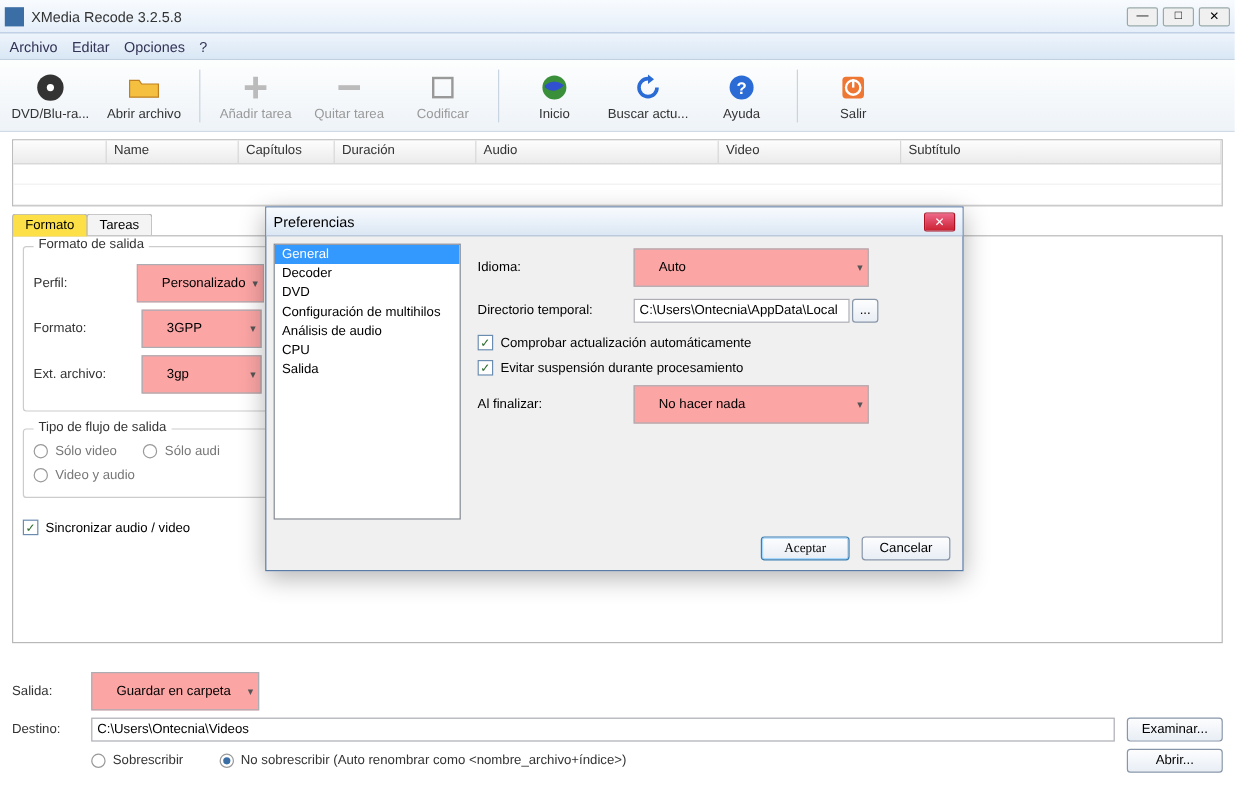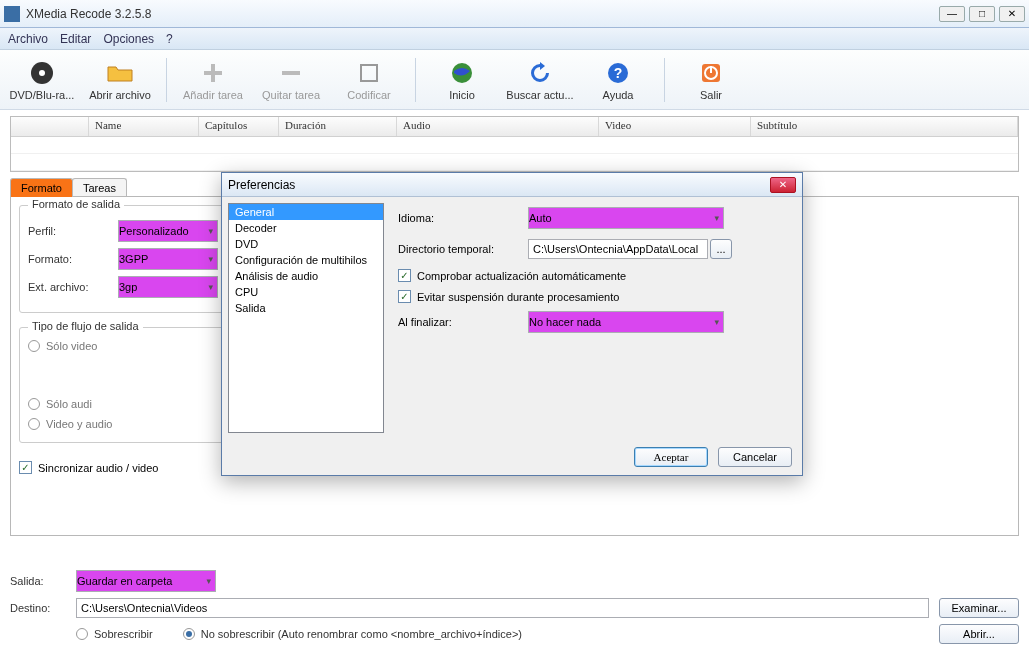--- a/index.html
+++ b/index.html
@@ -75,21 +75,20 @@
   .tb-btn.disabled { color: #999; }
   .tb-icon { width: 28px; height: 28px; display: flex; align-items: center; justify-content: center; margin-bottom: 2px; }
   .tb-sep { width: 1px; height: 44px; background: #c8d4e2; margin: 0 4px; }
   
   .datatable {
     margin: 6px 10px;
     border: 1px solid #bcbcbc;
     background: #fff;
     height: 56px;
     overflow: hidden;
-    font-family: Liberation Serif, serif;
   }
   .dt-header {
     display: flex;
     height: 20px;
     background: linear-gradient(to bottom, #fdfdfd, #ebebeb);
     border-bottom: 1px solid #d0d0d0;
   }
   .dt-col {
     border-right: 1px solid #d8d8d8;
     padding: 2px 6px;
@@ -107,21 +106,21 @@
   .tablabel {
     padding: 3px 10px;
     font-size: 11px;
     border: 1px solid #b8b8b8;
     border-bottom: none;
     background: #f4f4f4;
     cursor: pointer;
     margin-right: -1px;
     border-radius: 3px 3px 0 0;
   }
-  .tablabel.active { background: #f97316; position: relative; z-index: 2; }
+  .tablabel.active { background: #fde047; position: relative; z-index: 2; }
   .tabcontent {
     border: 1px solid #b8b8b8;
     background: #fff;
     padding: 8px;
     min-height: 340px;
     position: relative;
     top: -1px;
   }
   .groupbox {
     border: 1px solid #ccc;
@@ -136,23 +135,23 @@
     left: 8px;
     background: #fff;
     padding: 0 4px;
     font-size: 11px;
     color: #333;
   }
   .form-row { display: flex; align-items: center; margin: 6px 0; gap: 10px; }
   .form-row label { width: 80px; font-size: 11px; color: #333; }
   .combo {
     border: 1px solid #abadb3;
-    background: #d946ef;
-    height: 22px;
-    padding: 1px 18px 1px 0;
+    background: #fca5a5;
+    height: 32px;
+    padding: 1px 18px 1px 20px;
     font-size: 11px;
     position: relative;
     display: inline-flex;
     align-items: center;
     min-width: 100px;
     cursor: pointer;
   }
   .combo::after {
     content: "▾";
     position: absolute;
@@ -429,21 +428,21 @@
       <div class="form-row">
         <label>Ext. archivo:</label>
         <div class="combo">
             <span>3gp</span>
           </div>
       </div>
     </div>
 
     <div class="groupbox" style="width:210px; margin-top:14px;">
       <div class="legend">Tipo de flujo de salida</div>
-      <div style="display:flex; gap:38px;flex-direction:column;">
+      <div style="display:flex; gap:22px;">
         <div class="radio-row">
           <span class="radio-dot"></span>
           <span>Sólo video</span>
         </div>
         <div class="radio-row">
           <span class="radio-dot"></span>
           <span>Sólo audi</span>
         </div>
       </div>
       <div class="radio-row">

